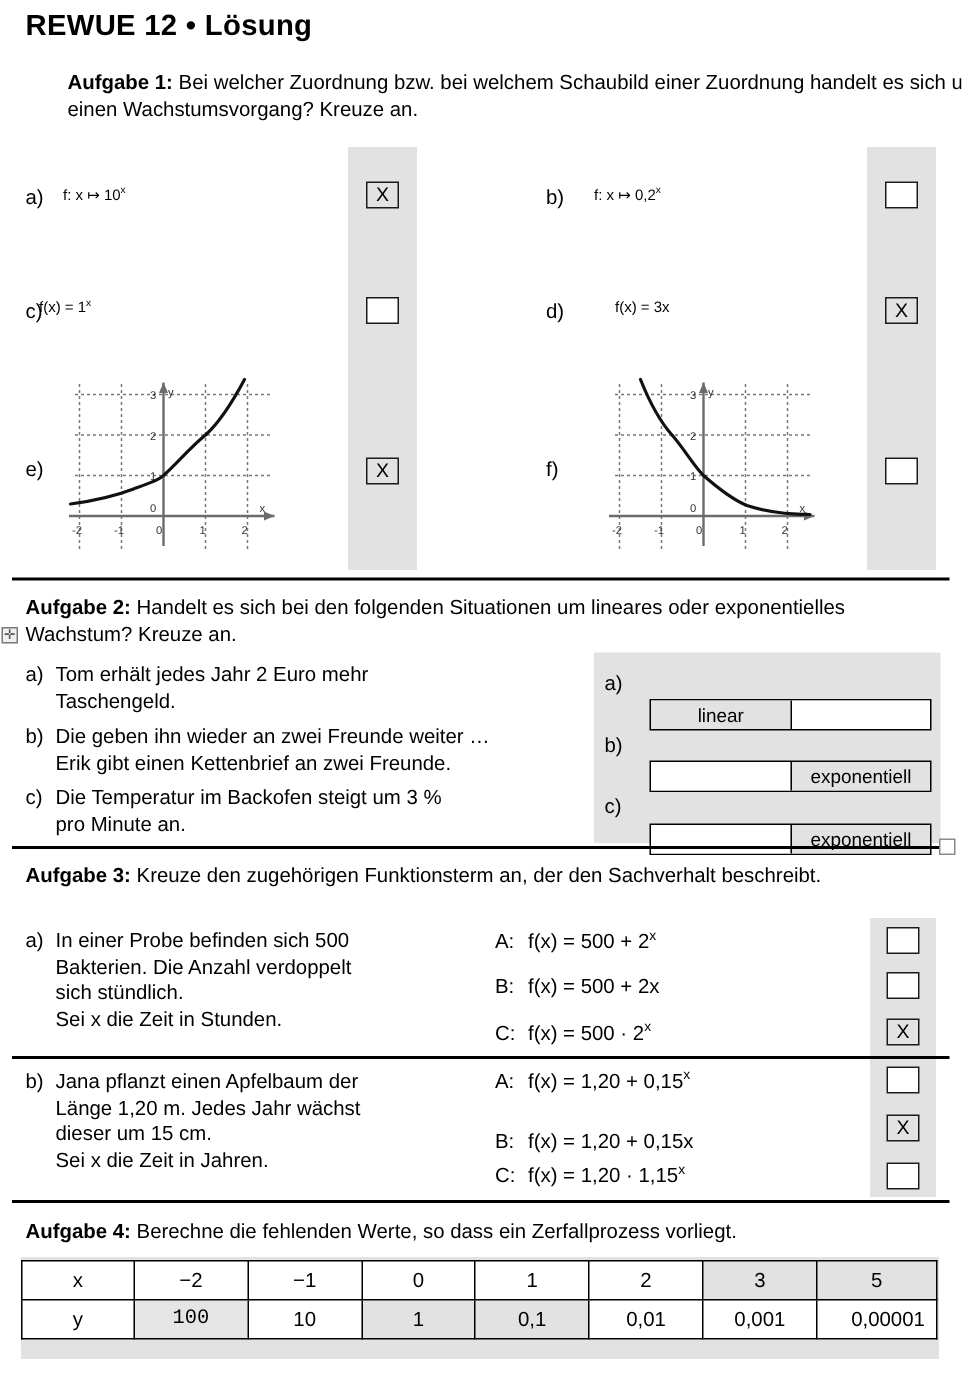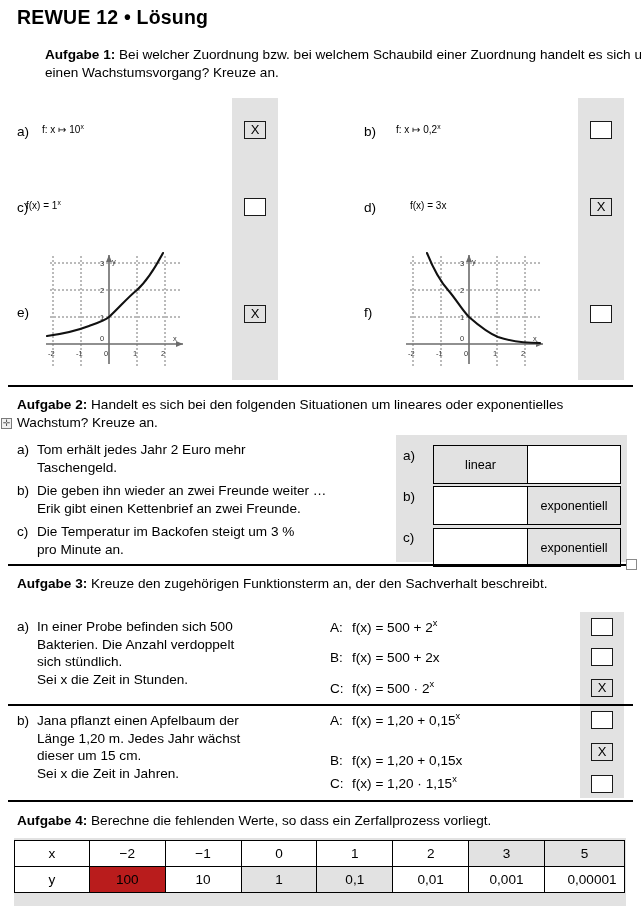--- a/index.html
+++ b/index.html
@@ -98,24 +98,25 @@
   .a2-panel {
     position: absolute;
     background: #e2e2e2;
   }
   .a2-row-letter {
     position: absolute;
     font-size: 13.6px;
   }
   .a2-box {
     position: absolute;
-    height: 39px;
+    height: 21px;
     border: 1.5px solid #000;
     box-sizing: border-box;
     display: flex;
+    margin-top: 21px;
   }
   .a2-cell {
     box-sizing: border-box;
     font-size: 12.6px;
     display: flex;
     align-items: center;
     justify-content: center;
     background: #ffffff;
     height: 100%;
   }
@@ -427,21 +428,21 @@
         <td style="width:76px; background:#fff;">−2</td>
         <td style="width:76px; background:#fff;">−1</td>
         <td style="width:76px; background:#fff;">0</td>
         <td style="width:76px; background:#fff;">1</td>
         <td style="width:76px; background:#fff;">2</td>
         <td class="sh" style="width:76px;">3</td>
         <td class="sh" style="width:80px;">5</td>
       </tr>
       <tr>
         <td style="background:#fff;">y</td>
-        <td style="background:#b91c1c;">100</td>
+        <td style="background:#e5e5e5;font-family:Liberation Mono, monospace;">100</td>
         <td style="background:#fff;">10</td>
         <td class="sh">1</td>
         <td class="sh">0,1</td>
         <td style="background:#fff;">0,01</td>
         <td style="background:#fff;">0,001</td>
         <td style="background:#fff;padding-left:16px;">0,00001</td>
       </tr>
     </tbody>
   </table>
 

